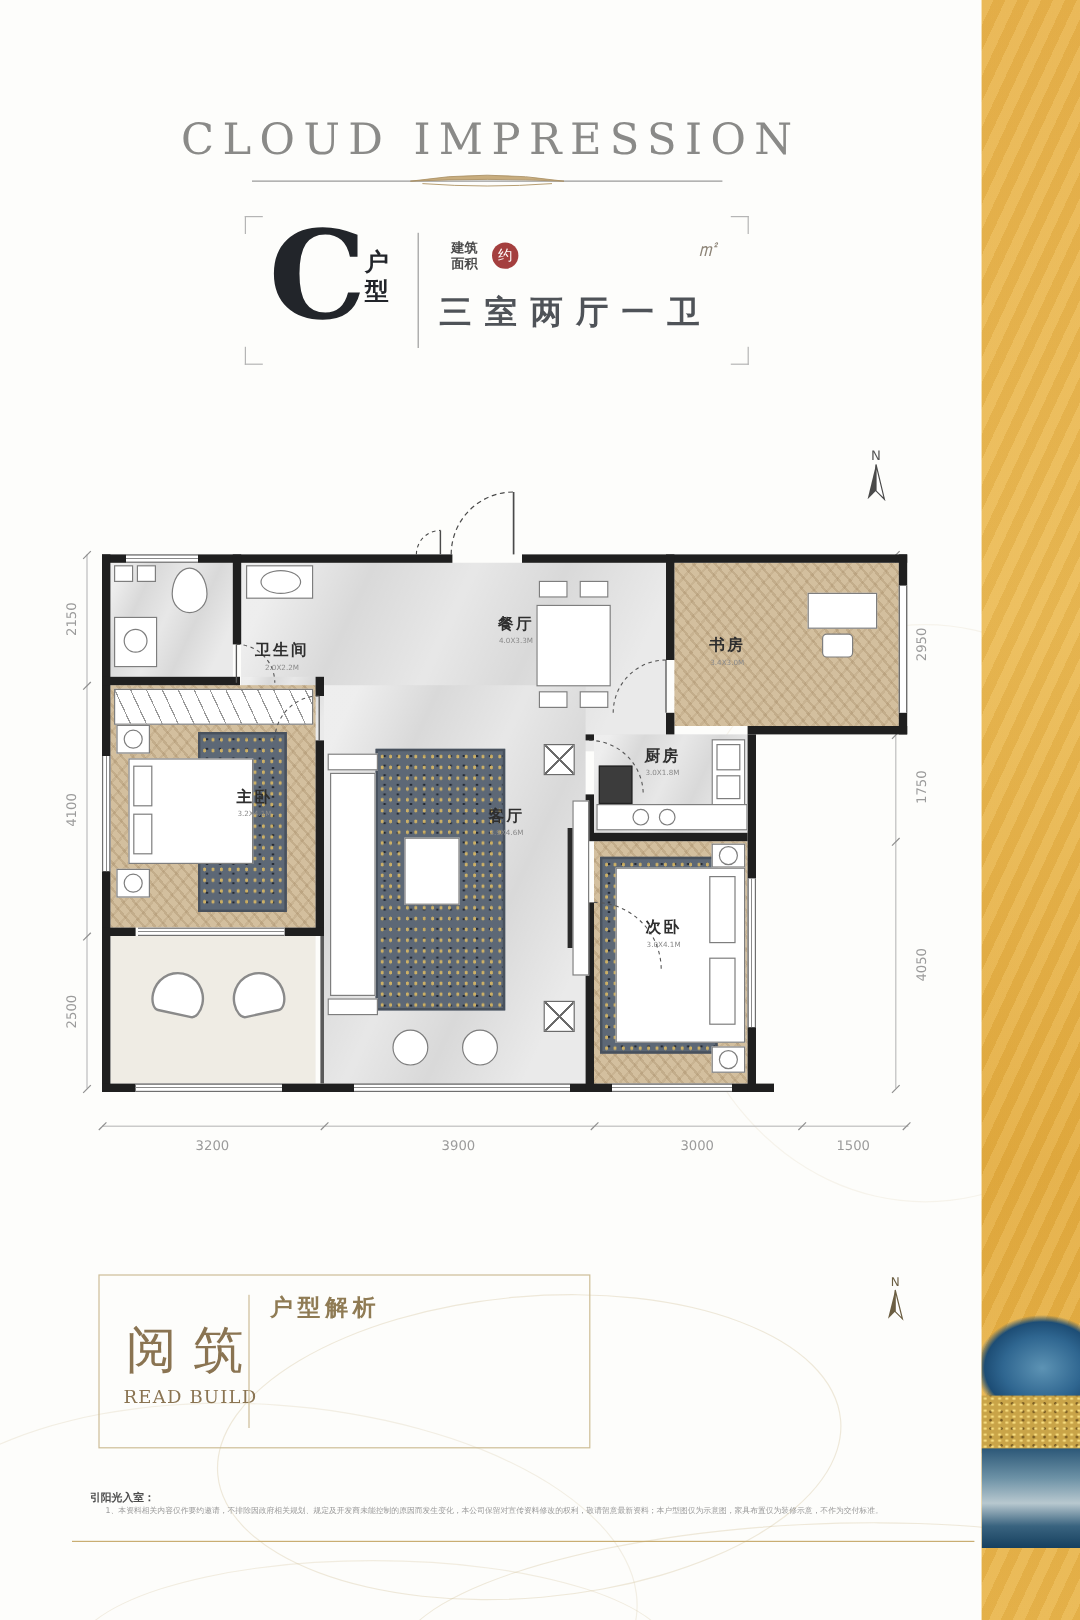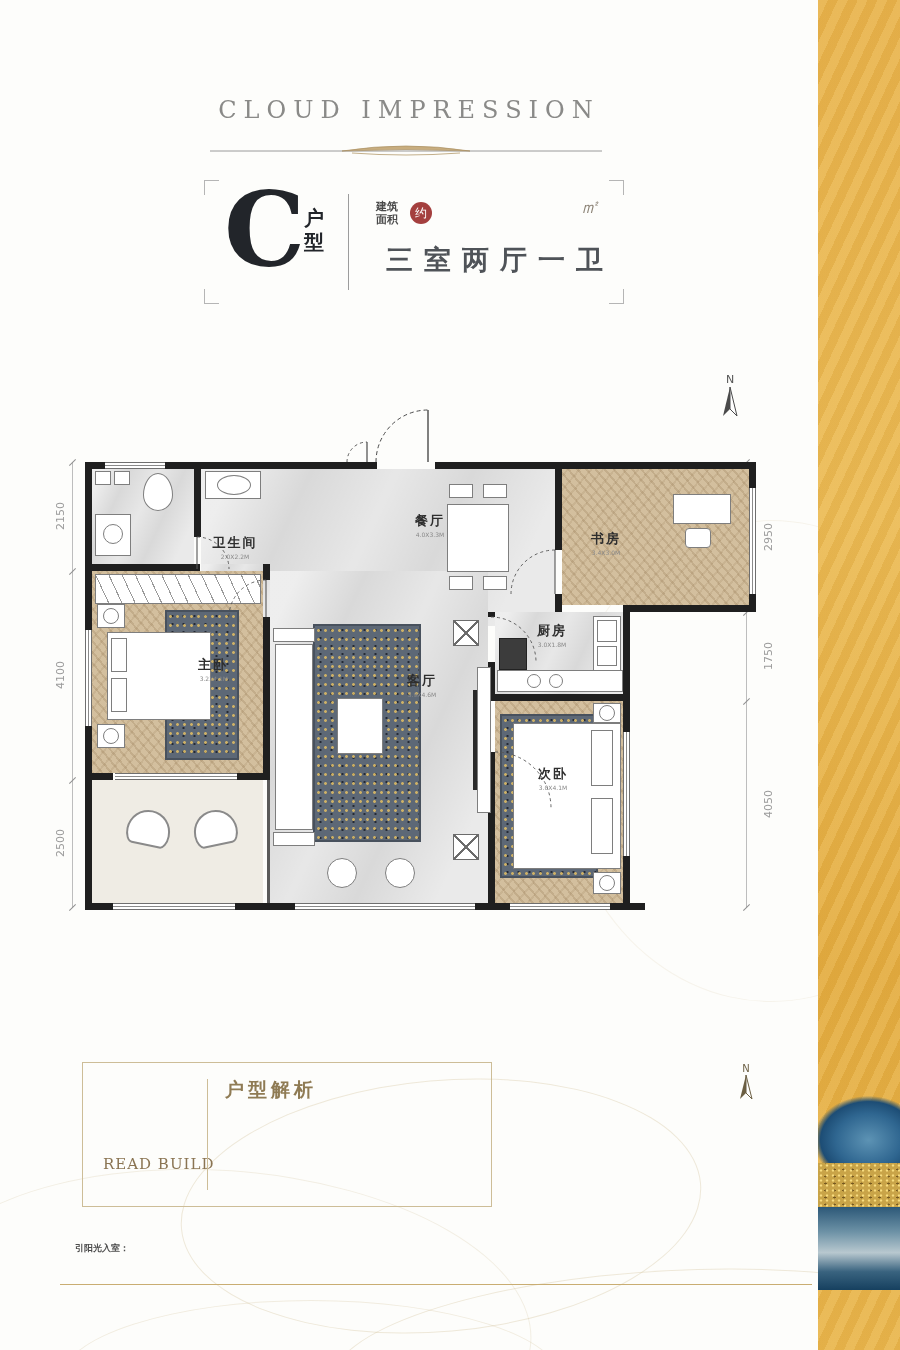--- a/index.html
+++ b/index.html
@@ -19,21 +19,21 @@
        border-radius:50% 60% 40% 50%;}
   .gold-strip{position:absolute;left:0;top:88px;width:82px;height:48px;background:#c9a448;
        background-image:radial-gradient(rgba(250,224,130,.95) 1px,transparent 1.6px),
                         radial-gradient(rgba(90,64,20,.75) 1px,transparent 1.5px);
        background-size:6px 5px,9px 7px;background-position:0 0,3px 3px;}
   .sea{position:absolute;left:0;top:132px;width:82px;height:83px;
        background:linear-gradient(180deg,#2c5878 0%,#6d92a6 30%,#b8c8cf 55%,#39637f 78%,#16405f 100%);}
 
   
   .hdr-title{position:absolute;left:0;top:96px;width:818px;text-align:center;
-     font-family:"DejaVu Serif","Liberation Serif",serif;font-size:24px;letter-spacing:7px;color:#8a8a88;}
+     font-family:"DejaVu Serif","Liberation Serif",serif;font-size:36px;letter-spacing:7px;color:#8a8a88;}
   .hdr-div{position:absolute;left:206px;top:138px;}
 
   
   .tb{position:absolute;left:208px;top:184px;width:412px;height:116px;}
   .corner{position:absolute;width:14px;height:14px;border:0 solid #b5b5b5;}
   .c-tl{left:-4px;top:-4px;border-left-width:1px;border-top-width:1px;}
   .c-bl{left:-4px;bottom:-4px;border-left-width:1px;border-bottom-width:1px;}
   .c-tr{right:-4px;top:-4px;border-right-width:1px;border-top-width:1px;}
   .c-br{right:-4px;bottom:-4px;border-right-width:1px;border-bottom-width:1px;}
   .tb-c{position:absolute;left:16px;top:-14px;font-family:"DejaVu Serif","Liberation Serif",serif;
@@ -41,21 +41,21 @@
   .tb-suffix{position:absolute;left:96px;top:22px;width:22px;font-size:20px;font-weight:bold;color:#22252a;
         line-height:24px;font-family:"DejaVu Serif","Liberation Serif",serif;}
   .tb-sep{position:absolute;left:140px;top:10px;width:1px;height:96px;background:#9c9c9c;}
   .tb-arealbl{position:absolute;left:168px;top:16px;font-size:11px;font-weight:bold;color:#4a4a4a;line-height:13px;}
   .tb-badge{position:absolute;left:202px;top:18px;width:22px;height:22px;border-radius:50%;background:#a43f3e;
         color:#fff;font-size:12px;text-align:center;line-height:22px;}
   .tb-area{position:absolute;left:228px;top:-12px;font-family:"DejaVu Serif","Liberation Serif",serif;
         font-style:italic;font-size:56px;color:#8d8477;}
   .tb-unit{position:absolute;left:372px;top:10px;font-size:19px;color:#8d8477;font-style:italic;}
   .tb-layout{position:absolute;left:158px;top:58px;font-size:27px;font-weight:bold;letter-spacing:11px;
-        color:#383c42;opacity:.88;font-family:"DejaVu Serif","Liberation Serif",serif;margin-left:20px;}
+        color:#383c42;opacity:.88;font-family:"DejaVu Serif","Liberation Serif",serif;}
 
   
   .plan{position:absolute;left:85px;top:462px;width:672px;height:448px;}
   .wall{position:absolute;background:#1f1f1f;}
   .thinwall{position:absolute;background:#5a5a5a;}
   .floor-gray{position:absolute;background:#d9d9d9;
      background-image:linear-gradient(115deg,rgba(255,255,255,.55) 8%,transparent 26%,rgba(255,255,255,.38) 46%,transparent 64%,rgba(255,255,255,.45) 86%);}
   .floor-wood{position:absolute;background:#d3bf9e;
      background-image:repeating-linear-gradient(50deg,rgba(130,100,60,.20) 0 2px,transparent 2px 7px),
                       repeating-linear-gradient(-50deg,rgba(130,100,60,.13) 0 2px,transparent 2px 9px);}
@@ -160,20 +160,32 @@
 
   <div class="plan-compass">
     <svg width="28" height="50" xmlns="http://www.w3.org/2000/svg">
       <text x="14" y="11" font-size="11" fill="#555" text-anchor="middle">N</text>
       <path d="M14 15 L7 44 L14 37 Z" fill="#4a4a4a"></path>
       <path d="M14 15 L21 44 L14 37 Z" fill="#ffffff" stroke="#4a4a4a" stroke-width="1"></path>
     </svg>
   </div>
 
 
+  <div class="dim" style="left:85px;top:928px;width:672px;height:40px;">
+    <div class="dim-line-h" style="left:0;top:10px;width:672px;"></div>
+    <div class="tick" style="left:-4px;top:10px;"></div>
+      <div class="tick" style="left:181px;top:10px;"></div>
+    <div class="tick" style="left:406px;top:10px;"></div>
+      <div class="tick" style="left:579px;top:10px;"></div>
+    <div class="tick" style="left:666px;top:10px;"></div>
+    <div class="dlabel" style="left:92px;top:20px;">3200</div>
+    <div class="dlabel" style="left:297px;top:20px;">3900</div>
+    <div class="dlabel" style="left:496px;top:20px;">3000</div>
+    <div class="dlabel" style="left:626px;top:20px;">1500</div>
+  </div>
 
   <div class="dim" style="left:46px;top:462px;width:32px;height:448px;">
     <div class="dim-line-v" style="left:26px;top:0;height:445px;"></div>
     <div class="tick" style="left:22px;top:0;"></div>
       <div class="tick" style="left:22px;top:109px;"></div>
     <div class="tick" style="left:22px;top:318px;"></div>
       <div class="tick" style="left:22px;top:445px;"></div>
     <div class="dlabel-v" style="left:0;top:54px;">2150</div>
     <div class="dlabel-v" style="left:0;top:213px;">4100</div>
     <div class="dlabel-v" style="left:0;top:381px;">2500</div>
@@ -311,50 +323,52 @@
       <span class="room-size">2.0X2.2M</span>
     </div>
     <div class="room-label" style="left:313px;top:52px;">
       <span>餐厅</span>
       <span class="room-size">4.0X3.3M</span>
     </div>
     <div class="room-label" style="left:489px;top:70px;">
       <span>书房</span>
       <span class="room-size">3.4X3.0M</span>
     </div>
-    <div class="room-label" style="left:79px;top:196px;text-align:right;">
+    <div class="room-label" style="left:95px;top:196px;">
       <span>主卧</span>
       <span class="room-size">3.2X4.1M</span>
     </div>
     <div class="room-label" style="left:305px;top:212px;">
       <span>客厅</span>
       <span class="room-size">3.9X4.6M</span>
     </div>
     <div class="room-label" style="left:435px;top:162px;">
       <span>厨房</span>
       <span class="room-size">3.0X1.8M</span>
     </div>
     <div class="room-label" style="left:436px;top:305px;">
       <span>次卧</span>
       <span class="room-size">3.0X4.1M</span>
     </div>
   </div>
 
   <div class="panel">
+    <div class="brand">阅筑</div>
     <div class="brand-en">READ BUILD</div>
     <div class="panel-sep"></div>
     <div class="panel-h">户型解析</div>
   </div>
 
   <div class="site-compass">
     <svg width="24" height="42" xmlns="http://www.w3.org/2000/svg">
       <text x="12" y="10" font-size="10" fill="#6b5e42" text-anchor="middle">N</text>
       <path d="M12 13 L6 37 L12 31 Z" fill="#6b5e42"></path>
       <path d="M12 13 L18 37 L12 31 Z" fill="#fff" stroke="#6b5e42" stroke-width="1"></path>
     </svg>
   </div>
 
   <div class="disc-h">引阳光入室：</div>
   <div class="disc-b">
+    <div>1、本资料相关内容仅作要约邀请，不排除因政府相关规划、规定及开发商未能控制的原因而发生变化，本公司保留对宣传资料修改的权利，敬请留意最新资料；本户型图仅为示意图，家具布置仅为装修示意，不作为交付标准。</div>
   </div>
   <div class="disc-rule"></div>
 
 </div>
 
 </body></html>

